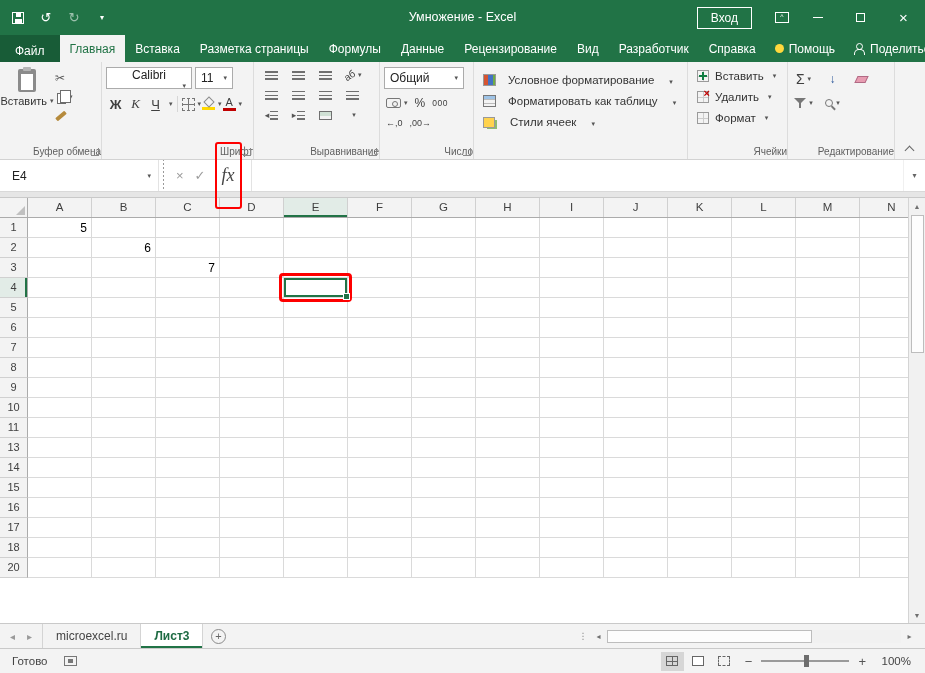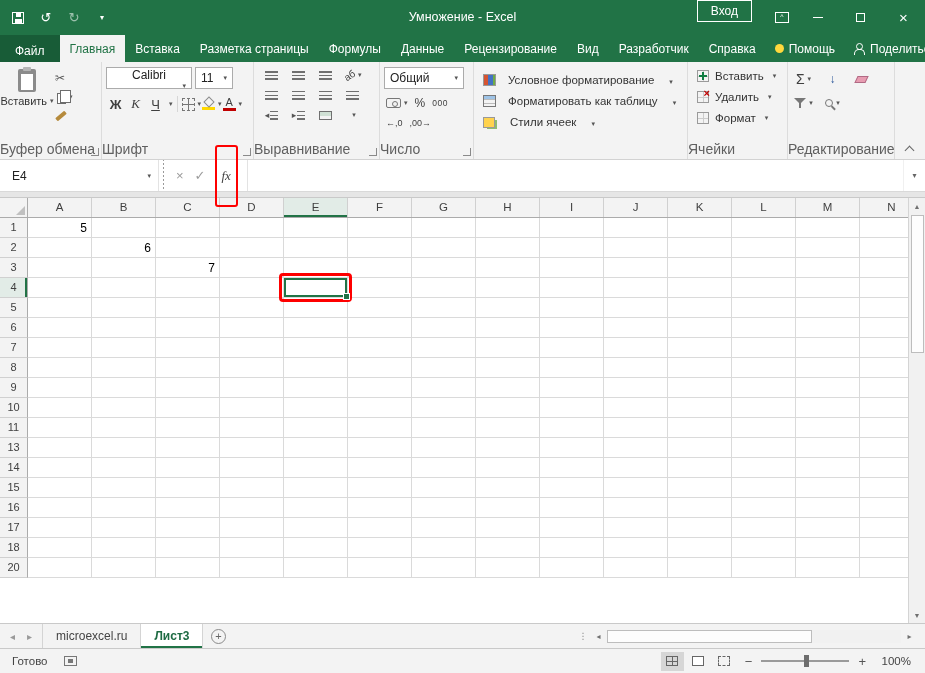--- a/index.html
+++ b/index.html
@@ -10,21 +10,21 @@
 
 .title-bar{height:35px;flex:none;background:#217346;color:#fff;display:flex;align-items:center;position:relative;}
 .qat{display:flex;align-items:center;height:100%;padding-left:4px;position:relative;z-index:1;}
 .qbtn{min-width:28px;height:100%;display:flex;align-items:center;justify-content:center;font-size:13px;color:#fff;}
 .qbtn.dim{opacity:.55;}
 .icon-save{width:12px;height:12px;border:1px solid #fff;position:relative;display:block;}
 .icon-save::before{content:'';position:absolute;top:0;left:3px;width:5px;height:4px;background:#fff;}
 .icon-save::after{content:'';position:absolute;bottom:0;left:2px;width:7px;height:4px;background:#fff;}
 .caret{font-size:8px;}
 .title-text{position:absolute;left:0;right:0;top:0;height:35px;line-height:35px;text-align:center;font-size:12.5px;}
-.tb-right{margin-left:auto;display:flex;align-items:flex-start;height:100%;position:relative;z-index:1;}
+.tb-right{margin-left:auto;display:flex;align-items:center;height:100%;position:relative;z-index:1;}
 .signin-btn{border:1px solid #fff;padding:3px 13px;font-size:12px;margin-right:16px;}
 .icon-ribbonopts{width:14px;height:11px;border:1px solid #fff;display:flex;align-items:flex-start;justify-content:center;font-size:7px;line-height:7px;}
 .win-btn{width:43px;height:100%;display:flex;align-items:center;justify-content:center;font-size:15px;}
 .icon-min{width:10px;height:1px;background:#fff;display:block;}
 .icon-max{width:9px;height:9px;border:1px solid #fff;display:block;}
 
 
 .menu-bar{height:27px;flex:none;background:#217346;display:flex;align-items:stretch;color:#fff;}
 .tab-strip{display:flex;align-items:stretch;}
 .menu-tab{padding:0 10px;display:flex;align-items:center;font-size:12px;white-space:nowrap;}
@@ -33,21 +33,21 @@
 .menu-right{margin-left:auto;display:flex;align-items:center;padding-right:6px;}
 .menu-assist{display:flex;align-items:center;gap:5px;padding:0 9px;font-size:12px;white-space:nowrap;}
 .bulb-icon{width:9px;height:9px;border-radius:50%;background:#ffd83d;display:block;}
 .person-icon{position:relative;width:12px;height:12px;display:block;}
 .person-icon::before{content:'';position:absolute;top:0;left:3px;width:5px;height:5px;border:1px solid #fff;border-radius:50%;}
 .person-icon::after{content:'';position:absolute;bottom:0;left:1px;width:9px;height:5px;border:1px solid #fff;border-bottom:none;border-radius:5px 5px 0 0;}
 
 
 .ribbon{height:98px;flex:none;background:#f3f3f3;border-bottom:1px solid #d2d2d2;display:flex;position:relative;}
 .rgroup{position:relative;border-right:1px solid #dcdcdc;padding:3px 4px 16px;flex:none;}
-.rg-label{position:absolute;left:0;right:0;bottom:2px;text-align:left;font-size:14px;color:#5f5f5f;white-space:nowrap;}
+.rg-label{position:absolute;left:0;right:0;bottom:2px;text-align:right;font-size:10px;color:#5f5f5f;white-space:nowrap;}
 .launcher{position:absolute;right:2px;bottom:3px;width:8px;height:8px;border-right:1px solid #8a8a8a;border-bottom:1px solid #8a8a8a;}
 .dd{font-size:7px;color:#555;margin-left:3px;}
 .sbtn{display:flex;align-items:center;justify-content:center;height:20px;min-width:19px;color:#3f3f3f;}
 
 .clipboard-content{display:flex;gap:3px;height:100%;}
 .paste-btn{width:46px;display:flex;flex-direction:column;align-items:center;padding-top:4px;font-size:11px;color:#333;gap:3px;}
 .icon-clipboard{width:18px;height:23px;background:#8b8b8b;border-radius:2px;position:relative;}
 .icon-clipboard::before{content:'';position:absolute;left:3px;top:5px;right:3px;bottom:2px;background:#fff;}
 .icon-clipboard::after{content:'';position:absolute;left:5px;top:-2px;width:8px;height:4px;background:#b5b5b5;border-radius:1px;}
 .paste-label{display:flex;align-items:center;}
@@ -114,21 +114,21 @@
 .icon-find::after{content:'';position:absolute;width:5px;height:1.5px;background:#777;transform:rotate(45deg);right:-4px;bottom:-2px;}
 .ribbon-collapse{position:absolute;right:10px;bottom:5px;width:12px;height:10px;}
 .ribbon-collapse::before{content:'';display:block;width:6px;height:6px;border-left:1.5px solid #666;border-top:1.5px solid #666;transform:rotate(45deg);margin:3px auto 0;}
 
 
 .formula-bar{height:31px;flex:none;background:#fff;display:flex;align-items:stretch;}
 .name-box{width:158px;display:flex;align-items:center;padding:0 7px 0 12px;font-size:12px;color:#222;}
 .fb-split{width:7px;border-left:1px solid #e3e3e3;background:radial-gradient(circle,#9a9a9a 1px,transparent 1px) center/3px 4px;background-repeat:repeat-y;background-position:3px 6px;}
 .fb-btns{display:flex;align-items:center;gap:11px;padding:0 11px;}
 .fb-x,.fb-check{color:#9b9b9b;font-size:13px;}
-.fb-fx{font-family:"Liberation Serif","DejaVu Serif",serif;font-style:italic;font-size:13px;color:#444;position:relative;padding:20px 5px;}
+.fb-fx{font-family:"Liberation Serif","DejaVu Serif",serif;font-style:italic;font-size:18px;color:#444;position:relative;padding:20px 5px;}
 .fb-fx::after{content:'';position:absolute;inset:-3px -2px;border:2px solid #fe0000;border-radius:3px;}
 .fb-input{flex:1;border-left:1px solid #e3e3e3;}
 .fb-expand{width:22px;display:flex;align-items:center;justify-content:center;color:#666;font-size:8px;border-left:1px solid #f0f0f0;}
 .gap-strip{height:7px;flex:none;background:#e6e6e6;border-top:1px solid #d9d9d9;border-bottom:1px solid #c9c9c9;}
 
 
 .grid-zone{flex:1;display:flex;min-height:0;}
 .sheet-area{flex:1;overflow:hidden;background:#fff;display:flex;flex-direction:column;}
 .col-headers{display:flex;height:20px;flex:none;background:#f3f3f3;border-bottom:1px solid #ababab;}
 .corner{width:28px;flex:none;border-right:1px solid #ababab;position:relative;background:#f3f3f3;}

